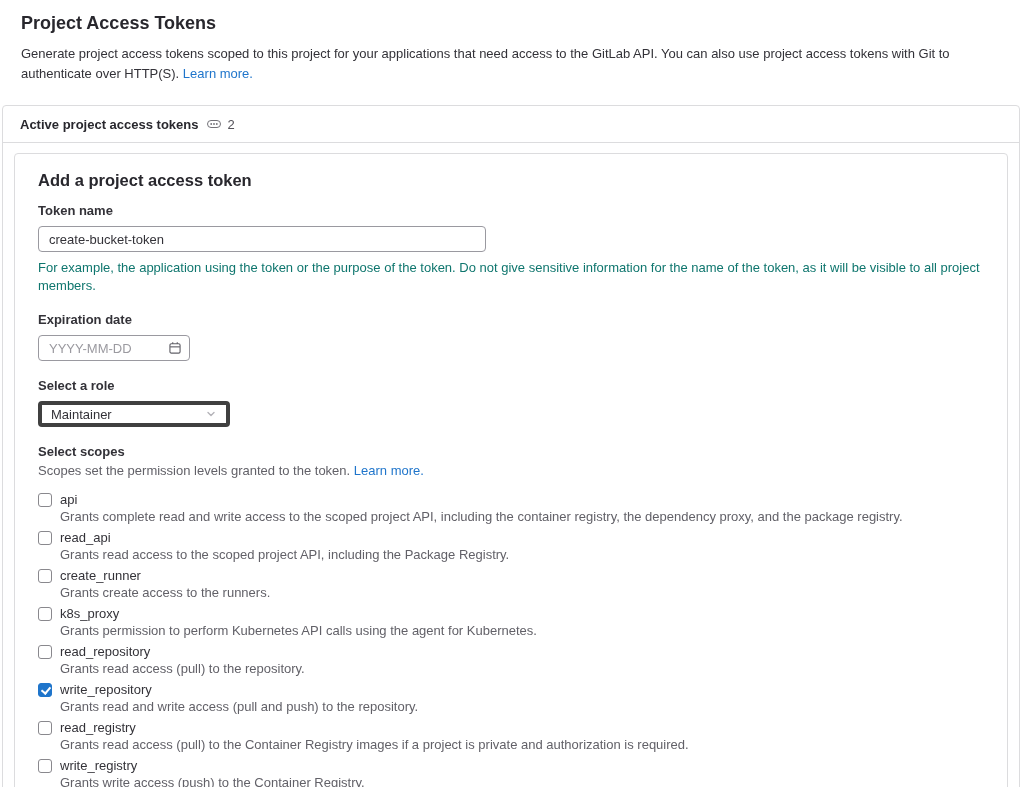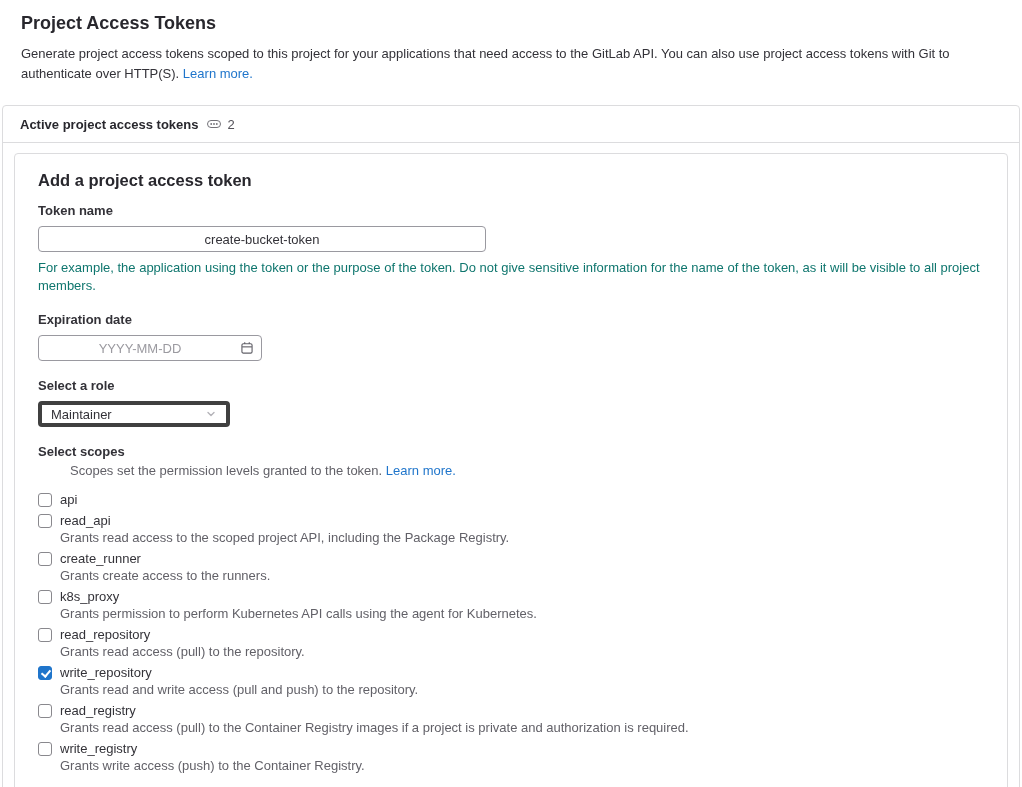--- a/index.html
+++ b/index.html
@@ -62,28 +62,27 @@
 
   .text-input {
     height: 26px;
     border: 1px solid #9a99a0;
     border-radius: 4px;
     padding: 0 10px;
     font: inherit;
     color: #333238;
     background: #fff;
     outline: none;
-    text-align: center;
   }
   .text-input::placeholder { color: #9b9aa0; }
   .token-name-input { width: 448px; }
 
   .help-text { color: #0f766e; margin-top: 7px; line-height: 1.4; }
 
-  .date-wrap { position: relative; width: 224px; }
+  .date-wrap { position: relative; width: 152px; }
   .date-input { width: 100%; padding-right: 30px; }
   .calendar-icon {
     position: absolute;
     right: 8px;
     top: 50%;
     transform: translateY(-50%);
     cursor: pointer;
   }
 
   .select {
@@ -93,21 +92,21 @@
     border-radius: 4px;
     padding: 0 9px;
     display: flex;
     align-items: center;
     justify-content: space-between;
     background: #fff;
     cursor: pointer;
   }
 
   .scopes-group .form-label { margin-bottom: 4px; }
-  .scopes-help { color: #626168; margin-bottom: 14px; margin-left: 32px; }
+  .scopes-help { color: #626168; margin-bottom: 14px; }
 
   .scope-row { margin-bottom: 6px; }
   .scope-label-line { display: flex; align-items: center; cursor: pointer; line-height: 15px; }
   .checkbox {
     appearance: none;
     -webkit-appearance: none;
     width: 14px;
     height: 14px;
     border: 1px solid #89888d;
     border-radius: 3px;
@@ -197,20 +196,21 @@
           <a href="#" class="link">Learn more.</a>
         </div>
 
         <div class="scopes-list">
 
             <div class="scope-row">
               <label class="scope-label-line">
                 <input type="checkbox" class="checkbox" style="">
                 <span class="scope-name">api</span>
               </label>
+              <div class="scope-desc">Grants complete read and write access to the scoped project API, including the container registry, the dependency proxy, and the package registry.</div>
             </div>
 
             <div class="scope-row">
               <label class="scope-label-line">
                 <input type="checkbox" class="checkbox" style="">
                 <span class="scope-name">read_api</span>
               </label>
               <div class="scope-desc">Grants read access to the scoped project API, including the Package Registry.</div>
             </div>
 

